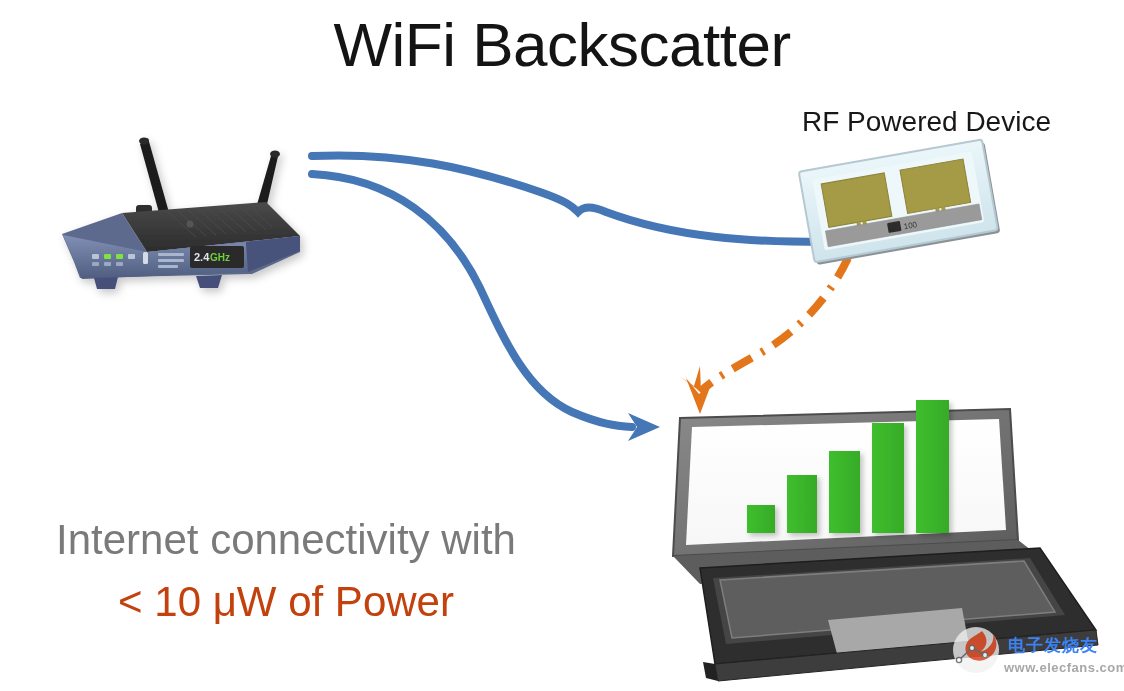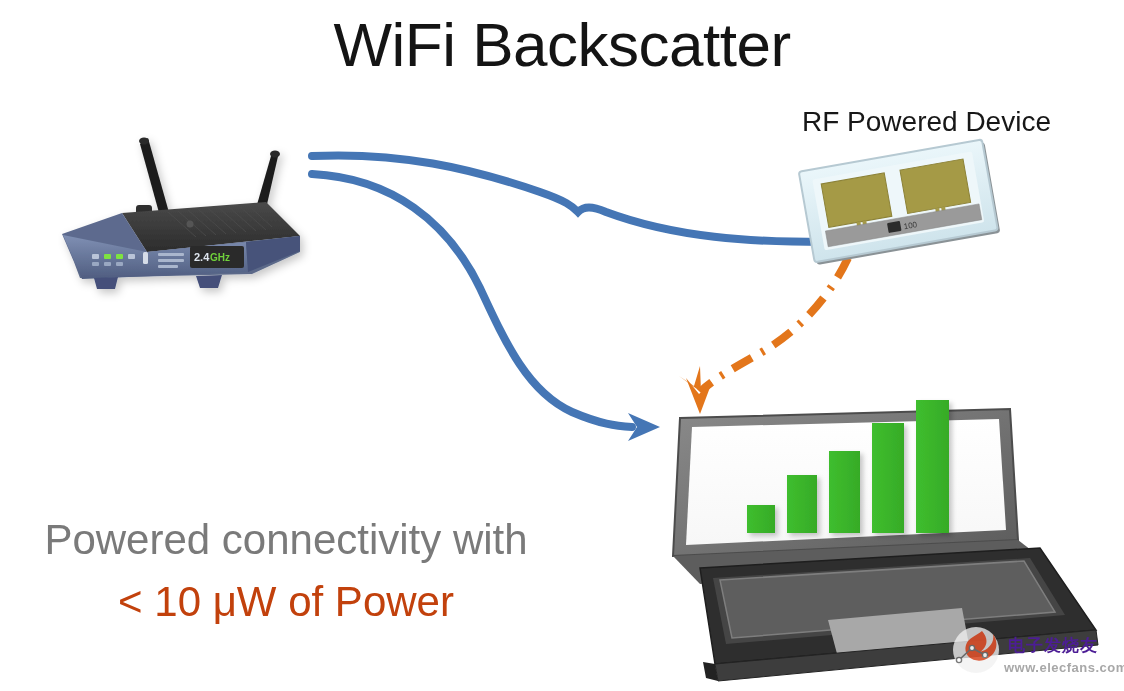--- a/index.html
+++ b/index.html
@@ -58,21 +58,21 @@
     width: 556px;
     text-align: center;
     font-size: 42px;
     color: #c2410c;
   }
   #wm-text-cn {
     left: 1008px;
     top: 637px;
     font-size: 17px;
     font-weight: bold;
-    color: #4c1d95;
+    color: #3b82f6;
     font-family: "DejaVu Sans", sans-serif;
     letter-spacing: 1px;
   }
   #wm-text-url {
     left: 1004px;
     top: 661px;
     font-size: 13px;
     font-weight: bold;
     color: #a8a8a8;
     font-family: "Liberation Sans", sans-serif;
@@ -81,21 +81,21 @@
 </style>
 </head>
 <body>
 
 <div id="slide">
 
   <div class="txt" id="title">WiFi Backscatter</div>
 
   <div class="txt" id="rf-label">RF Powered Device</div>
 
-  <div class="txt" id="cap1">Powered connectivity with</div>
+  <div class="txt" id="cap1">Internet connectivity with</div>
   <div class="txt" id="cap2">&lt; 10 μW of Power</div>
 
   <svg class="layer" viewBox="0 0 1124 691" xmlns="http://www.w3.org/2000/svg">
     <defs>
       <linearGradient id="gTop" x1="0" y1="0" x2="0" y2="1">
         <stop offset="0" stop-color="#4a4a4a"></stop>
         <stop offset="1" stop-color="#2c2c2c"></stop>
       </linearGradient>
       <linearGradient id="gFront" x1="0" y1="0" x2="0" y2="1">
         <stop offset="0" stop-color="#8090b4"></stop>

